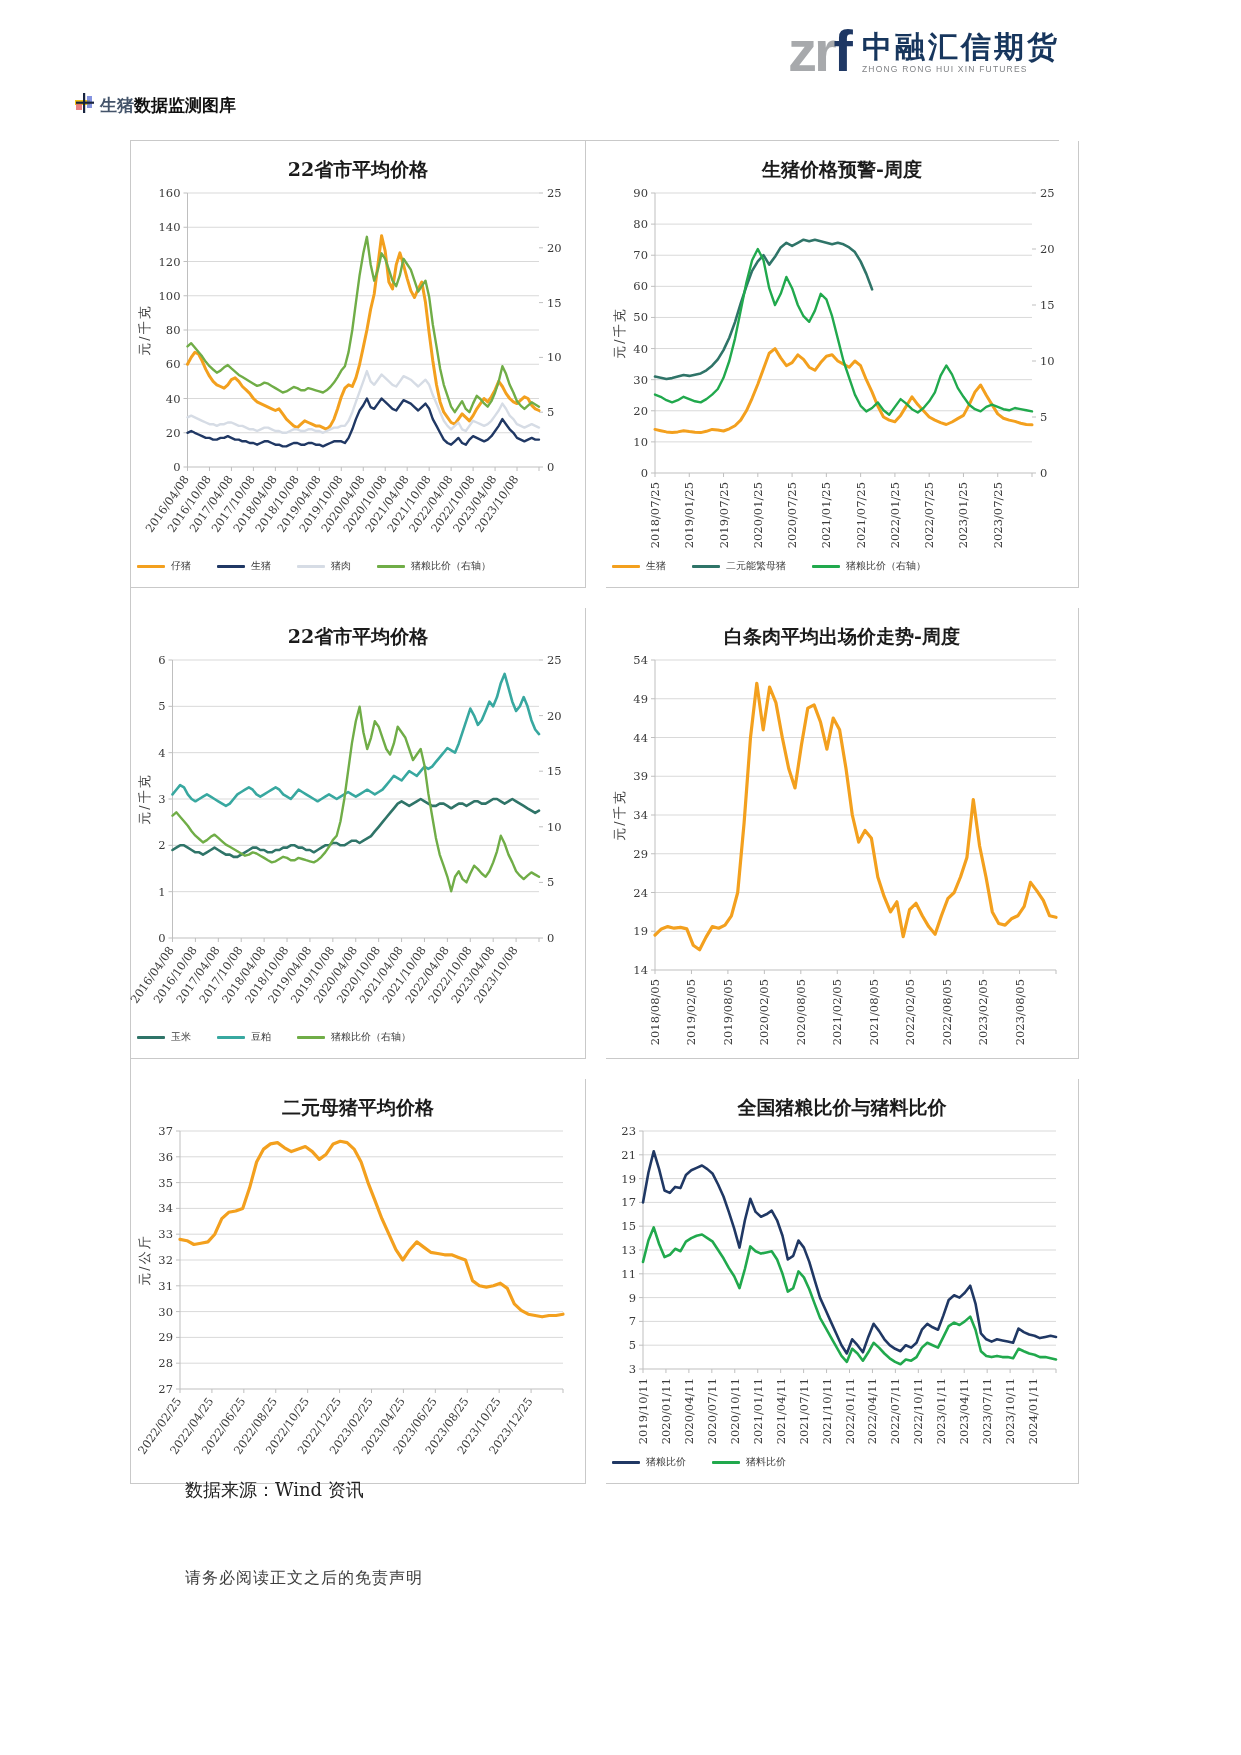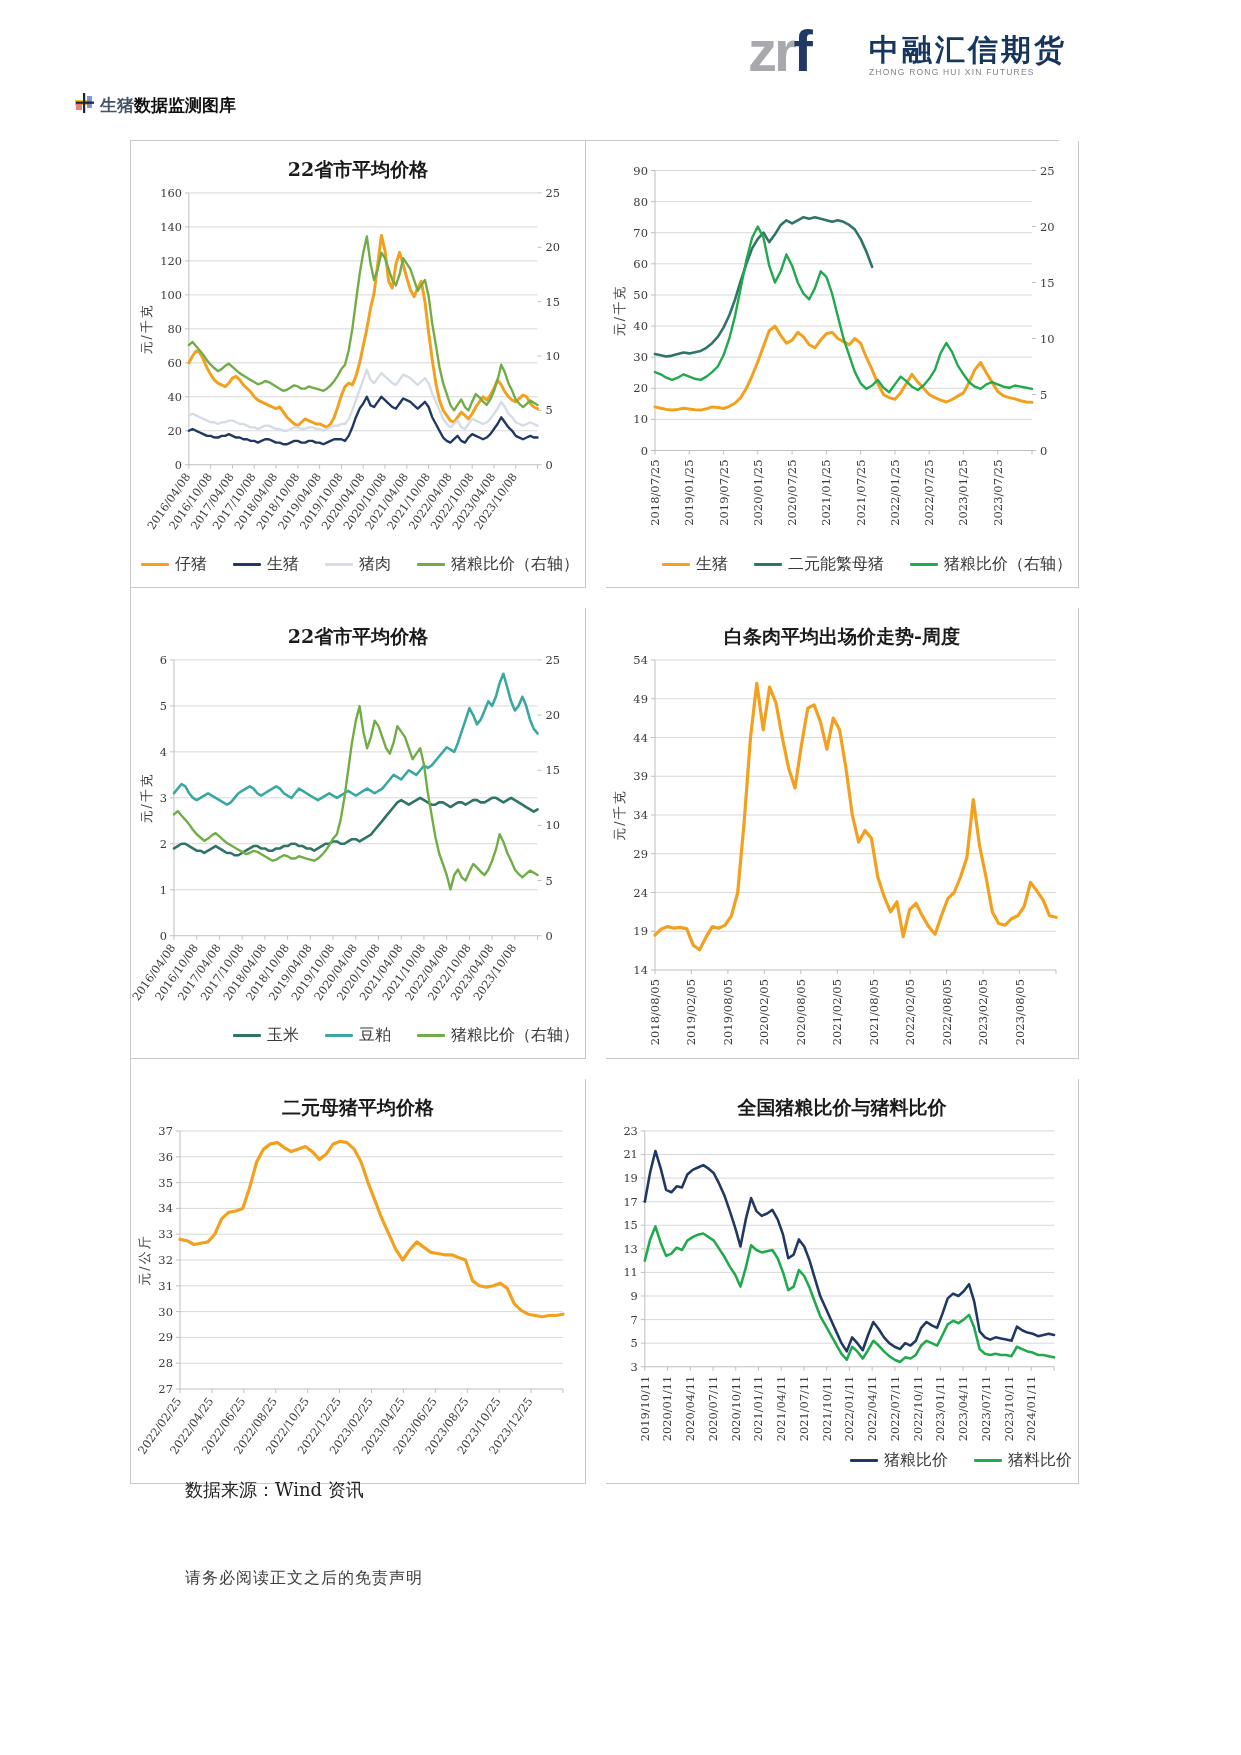--- a/index.html
+++ b/index.html
@@ -1,20 +1,20 @@
 <!DOCTYPE html>
 <html><head>
 <meta charset="utf-8">
 <style>
   html,body{margin:0;padding:0;}
   body{width:1241px;height:1755px;position:relative;background:#ffffff;
        font-family:"Liberation Sans",sans-serif;overflow:hidden;}
 
   
-  .logo{position:absolute;top:22px;left:748px;display:flex;align-items:center;gap:47px;}
+  .logo{position:absolute;top:22px;left:788px;display:flex;align-items:flex-start;}
   .logo .zrf{font-family:"Liberation Sans",sans-serif;font-weight:bold;font-size:58px;
              line-height:58px;letter-spacing:-3px;}
   .logo .zr{color:#a7a9ac;}
   .logo .f{color:#1f3864;}
   .logo .brand{margin-left:12px;margin-top:10px;}
   .logo .brand-cn{font-family:"Liberation Sans",sans-serif;font-weight:bold;font-size:30px;
                   color:#17365d;letter-spacing:3px;line-height:30px;}
   .logo .brand-en{font-size:8.5px;color:#808285;letter-spacing:1.2px;margin-top:2px;}
 
   
@@ -25,23 +25,23 @@
 
   
   #chart-grid{position:absolute;left:130px;top:140px;width:928px;
               display:grid;grid-template-columns:455px 473px;grid-template-rows:447px 451px 405px;
               border-top:1px solid #c9c9c9;border-left:1px solid #c9c9c9;background:#fff;gap:20px;}
   .cell{border-right:1px solid #c9c9c9;border-bottom:1px solid #c9c9c9;
         display:flex;flex-direction:column;box-sizing:border-box;padding:2px 6px 4px;}
   .chart-title{text-align:center;font-family:"DejaVu Serif",serif;font-weight:bold;
                font-size:19px;color:#1b1b1b;padding:14px 0 2px;flex:0 0 auto;}
   .chart-svg{display:block;width:100%;flex:1 1 auto;min-height:0;overflow:visible;}
-  .legend{display:flex;justify-content:flex-end;align-items:center;gap:26px;
+  .legend{display:flex;justify-content:flex-start;align-items:center;gap:26px;
           padding:0 0 8px;flex:0 0 auto;font-family:"DejaVu Serif",serif;
-          font-size:16px;color:#3a3a3a;min-height:18px;}
+          font-size:10px;color:#3a3a3a;min-height:18px;}
   .legend:empty{display:none;min-height:0;padding:0;}
   .legend-item{display:flex;align-items:center;gap:6px;}
   .legend-sw{display:inline-block;width:28px;height:3px;border-radius:1px;}
 
   .tick{font-family:"DejaVu Serif",serif;font-size:11.5px;fill:#3a3a3a;}
   .ylab{font-family:"DejaVu Serif",serif;font-size:13px;fill:#3a3a3a;letter-spacing:2px;}
 
   
   .source-note{position:absolute;left:185px;top:1478px;font-family:"DejaVu Serif",serif;
                font-size:18px;color:#222222;}
@@ -176,20 +176,21 @@
           <span class="legend-sw" style="background: rgb(214, 220, 229);"></span>
           <span>猪肉</span>
         </span>
         <span class="legend-item">
           <span class="legend-sw" style="background: rgb(112, 173, 71);"></span>
           <span>猪粮比价（右轴）</span>
         </span>
       </div>
   </div>
   <div class="cell">
+    <div class="chart-title">生猪价格预警-周度</div>
     <svg class="chart-svg" viewBox="0 0 460 372">
         <g>
           <line x1="43" y1="256.8888888888889" x2="420" y2="256.8888888888889" stroke="#d9d9d9" stroke-width="1"></line>
           <line x1="43" y1="225.77777777777777" x2="420" y2="225.77777777777777" stroke="#d9d9d9" stroke-width="1"></line>
           <line x1="43" y1="194.66666666666669" x2="420" y2="194.66666666666669" stroke="#d9d9d9" stroke-width="1"></line>
           <line x1="43" y1="163.55555555555554" x2="420" y2="163.55555555555554" stroke="#d9d9d9" stroke-width="1"></line>
           <line x1="43" y1="132.44444444444443" x2="420" y2="132.44444444444443" stroke="#d9d9d9" stroke-width="1"></line>
           <line x1="43" y1="101.33333333333334" x2="420" y2="101.33333333333334" stroke="#d9d9d9" stroke-width="1"></line>
           <line x1="43" y1="70.22222222222223" x2="420" y2="70.22222222222223" stroke="#d9d9d9" stroke-width="1"></line>
           <line x1="43" y1="39.111111111111114" x2="420" y2="39.111111111111114" stroke="#d9d9d9" stroke-width="1"></line>

